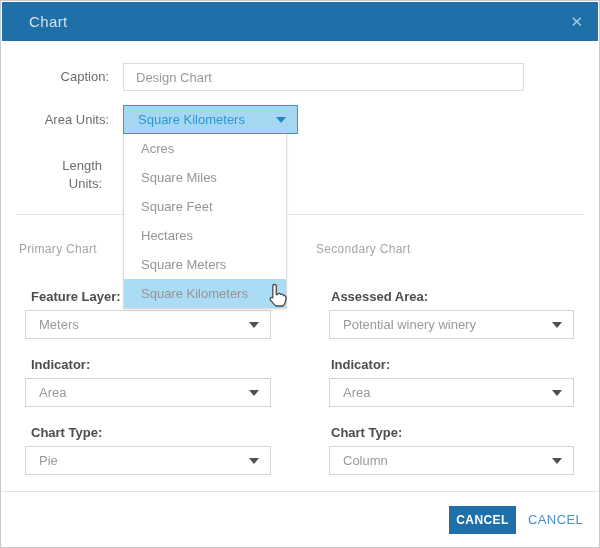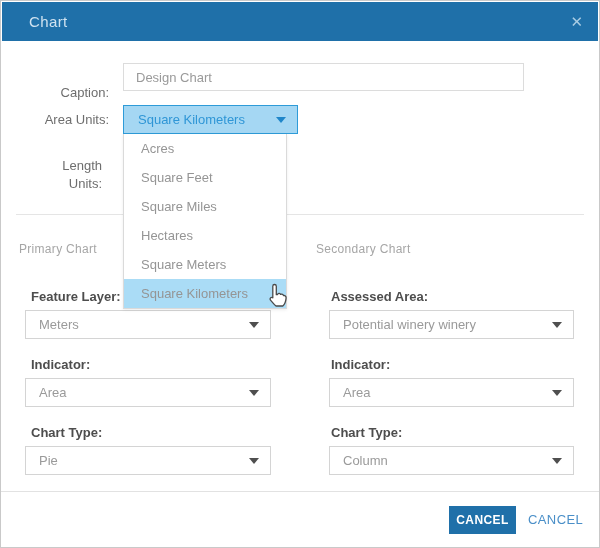--- a/index.html
+++ b/index.html
@@ -19,21 +19,21 @@
     font-size:15px; color:#cfe2f0; letter-spacing:.4px;
   }
   .header .close {
     position:absolute; right:15px; top:0; line-height:39px;
     font-size:15px; color:#a9cce3; cursor:pointer;
   }
   
   .flabel {
     position:absolute; font-size:13px; color:#6e6e6e; text-align:right;
   }
-  .caption-label { left:0; top:62px; width:108px; height:28px; line-height:28px;margin-top:16px; }
+  .caption-label { left:0; top:62px; width:108px; height:28px; line-height:28px; }
   .areaunits-label { left:0; top:104px; width:108px; height:29px; line-height:29px; }
   .lengthunits-label { left:41px; top:156px; width:60px; line-height:18px; }
   
   .caption-input {
     position:absolute; left:122px; top:62px; width:401px; height:28px;
     border:1px solid #dcdcdc; background:#fff; font-size:13px; color:#9a9a9a;
     padding:0 0 0 12px; font-family:"Liberation Sans", sans-serif; outline:none;
   }
   
   .unit-select {
@@ -113,22 +113,22 @@
   <div class="flabel areaunits-label">Area Units:</div>
   <div class="unit-select">
     <span class="val">Square Kilometers</span>
     <span class="arr"></span>
   </div>
 
   <div class="flabel lengthunits-label">Length Units:</div>
 
   <div class="dropdown">
     <div class="opt">Acres</div>
+    <div class="opt">Square Miles</div>
     <div class="opt">Square Feet</div>
-    <div class="opt">Square Miles</div>
     <div class="opt">Hectares</div>
     <div class="opt">Square Meters</div>
     <div class="opt selected">Square Kilometers</div>
   </div>
 
   <div class="cursor-hand">
     <svg width="26" height="28" viewBox="0 0 26 28">
       <path d="M9.5 2.5c1 0 1.8.8 1.8 1.8v8.4l1.2-.2c.2-.7 1-1.2 1.8-1.1.6.1 1.1.5 1.3 1 .6-.4 1.4-.4 2-.1.5.2.8.7.9 1.2.6-.1 1.2 0 1.7.4.6.4.9 1.1.9 1.8 0 .7-.2 1.8-.4 2.8-.2 1.1-.6 2.2-1 3-.5 1-1.2 1.9-1.9 2.5H11c-.9-.7-2.2-2-3.1-3.1l-2.4-2.8c-.6-.7-.5-1.7.2-2.3.6-.5 1.4-.5 2-.1l.1.1V4.3c0-1 .7-1.8 1.7-1.8z" fill="#ffffff" stroke="#4a4a4a" stroke-width="1.3" stroke-linejoin="round"></path>
     </svg>
   </div>

